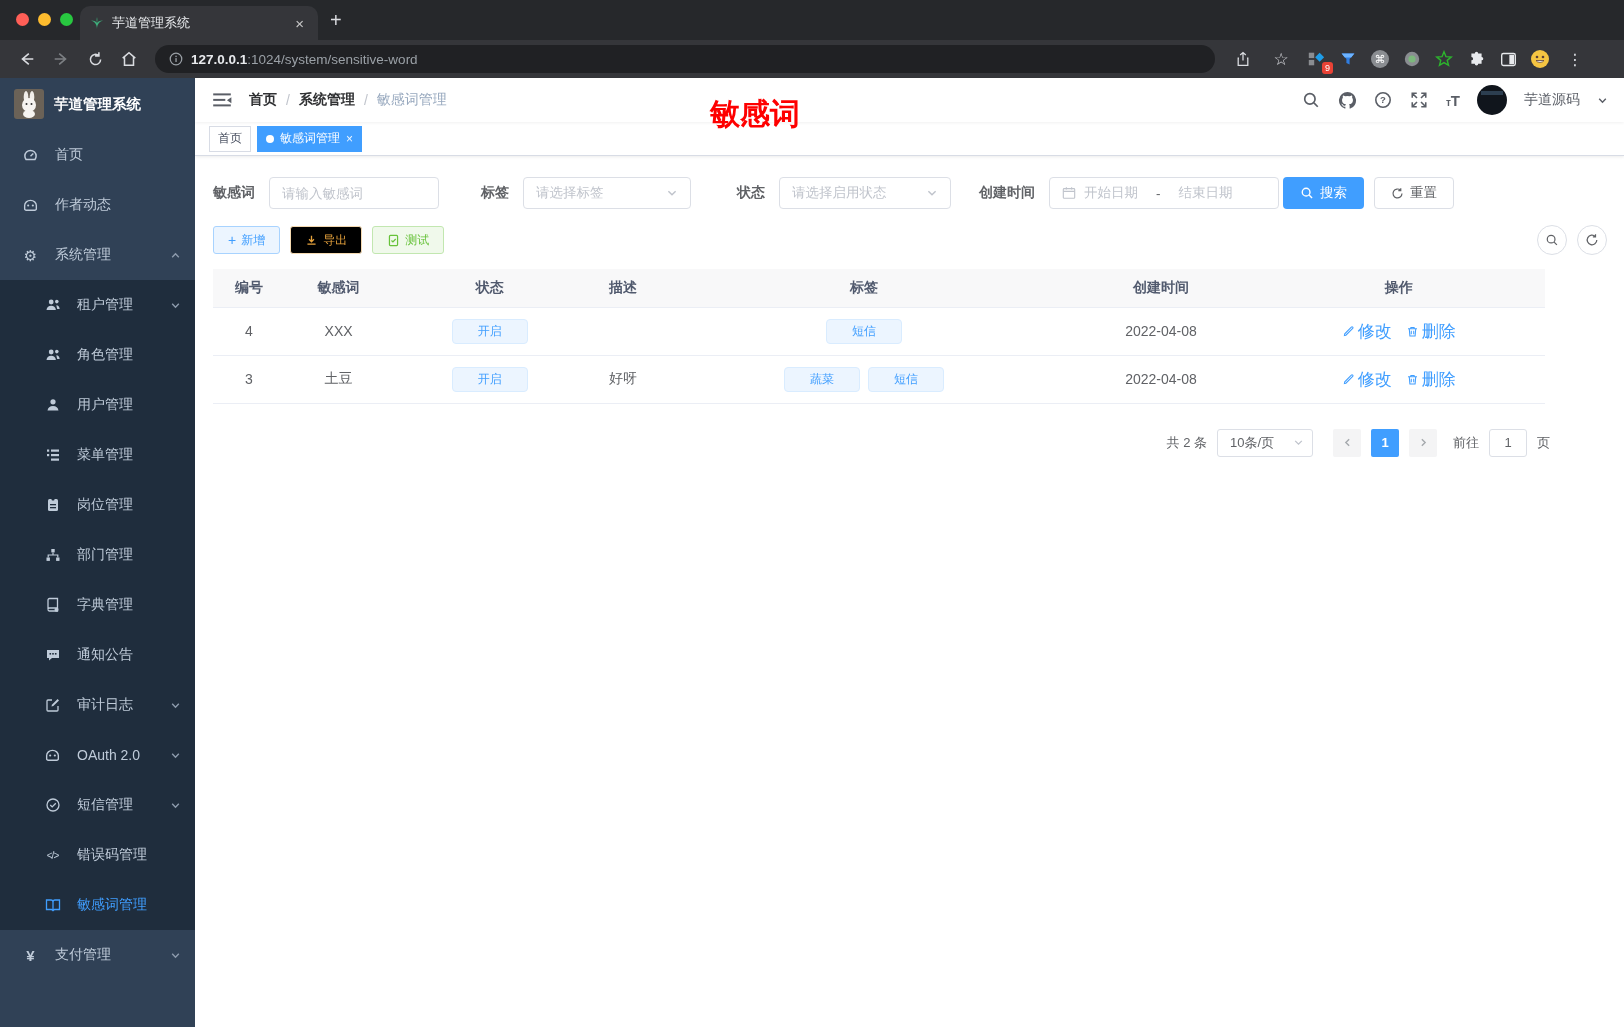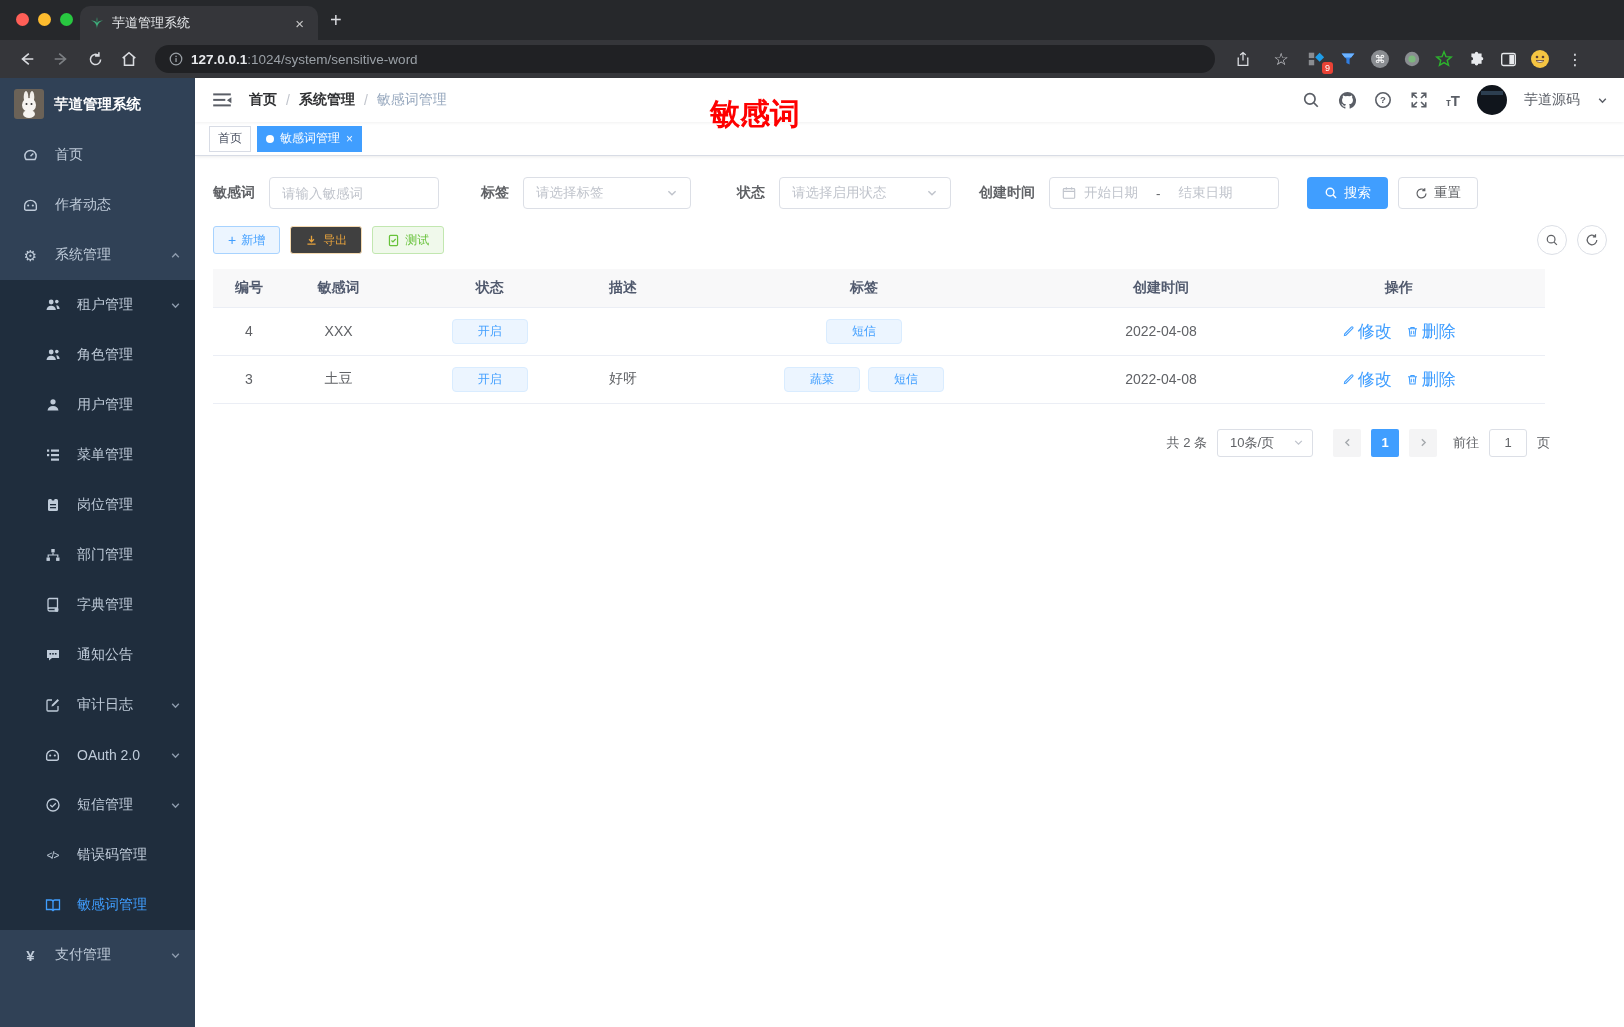--- a/index.html
+++ b/index.html
@@ -92,21 +92,21 @@
   .f-input input { border:none; outline:none; width:100%; font-size:13.5px; color:#606266; background:transparent; }
   .f-input input::placeholder { color:#c0c4cc; }
   .sel-caret { margin-left:auto; color:#c0c4cc; width:12px; height:12px; }
   .btn { height:32px; border-radius:4px; display:inline-flex; align-items:center; justify-content:center;
     font-size:13.5px; padding:0 16px; gap:6px; cursor:pointer; border:1px solid transparent; }
   .btn-primary { background:#409eff; color:#fff; }
   .btn-plain { background:#fff; border-color:#dcdfe6; color:#606266; }
   .action-row { margin-top:16px; display:flex; align-items:center; }
   .btn-sm { height:28px; font-size:12px; padding:0 14px; border-radius:3px; gap:5px; }
   .b-add { background:#ecf5ff; border:1px solid #a8d3ff; color:#409eff; }
-  .b-export { background:#404040; border:1px solid #f5dab1; color:#e6a23c; }
+  .b-export { background:#000000; border:1px solid #f5dab1; color:#e6a23c; }
   .b-test { background:#f0f9eb; border:1px solid #c2e7b0; color:#67c23a; }
   .round-btns { margin-left:auto; display:flex; gap:10px; margin-right:-62px; }
   .rbtn { width:30px; height:30px; border-radius:50%; border:1px solid #dcdfe6; background:#fff; color:#606266;
     display:flex; align-items:center; justify-content:center; }
 
   table.grid { margin-top:14px; width:100%; border-collapse:collapse; font-size:14px; color:#606266;
     border-bottom:1px solid #ebeef5; }
   table.grid th { background:#f8f8f9; height:38px; font-weight:700; color:#515a6e; font-size:14px; }
   table.grid td { height:48px; text-align:center; border-top:1px solid #ebeef5; }
   .tag-blue { display:inline-block; background:#ecf5ff; border:1px solid #d9ecff; color:#409eff;
@@ -518,21 +518,21 @@
         <span class="f-label" style="margin-left:28px">创建时间</span>
         <span class="f-input" style="width:230px; color:#c0c4cc">
           <svg width="14" height="14" viewBox="0 0 16 16">
               <rect x="1.5" y="3" width="13" height="11" rx="1" fill="none" stroke="#c0c4cc" stroke-width="1.3"></rect>
               <path d="M1.5 6.2 H14.5 M5 1.5 V4 M11 1.5 V4" stroke="#c0c4cc" stroke-width="1.3"></path>
             </svg>
           <span>开始日期</span>
           <span style="margin:0 10px;color:#606266">-</span>
           <span>结束日期</span>
         </span>
-        <span class="btn btn-primary" style="margin-left:28px">
+        <span class="btn btn-primary" style="margin-left:4px">
           <svg viewBox="0 0 16 16" width="14" height="14">
               <circle cx="7" cy="7" r="4.4" fill="none" stroke="#fff" stroke-width="1.6"></circle>
               <path d="M10.4 10.4 L13.8 13.8" stroke="#fff" stroke-width="1.6"></path>
             </svg>
           <span>搜索</span>
         </span>
         <span class="btn btn-plain" style="margin-left:10px">
           <svg viewBox="0 0 16 16" width="13" height="13">
               <path d="M13.5 8 a5.5 5.5 0 1 1 -1.7 -4 M12 1.5 v3 h-3" fill="none" stroke="currentColor" stroke-width="1.5"></path>
             </svg>

